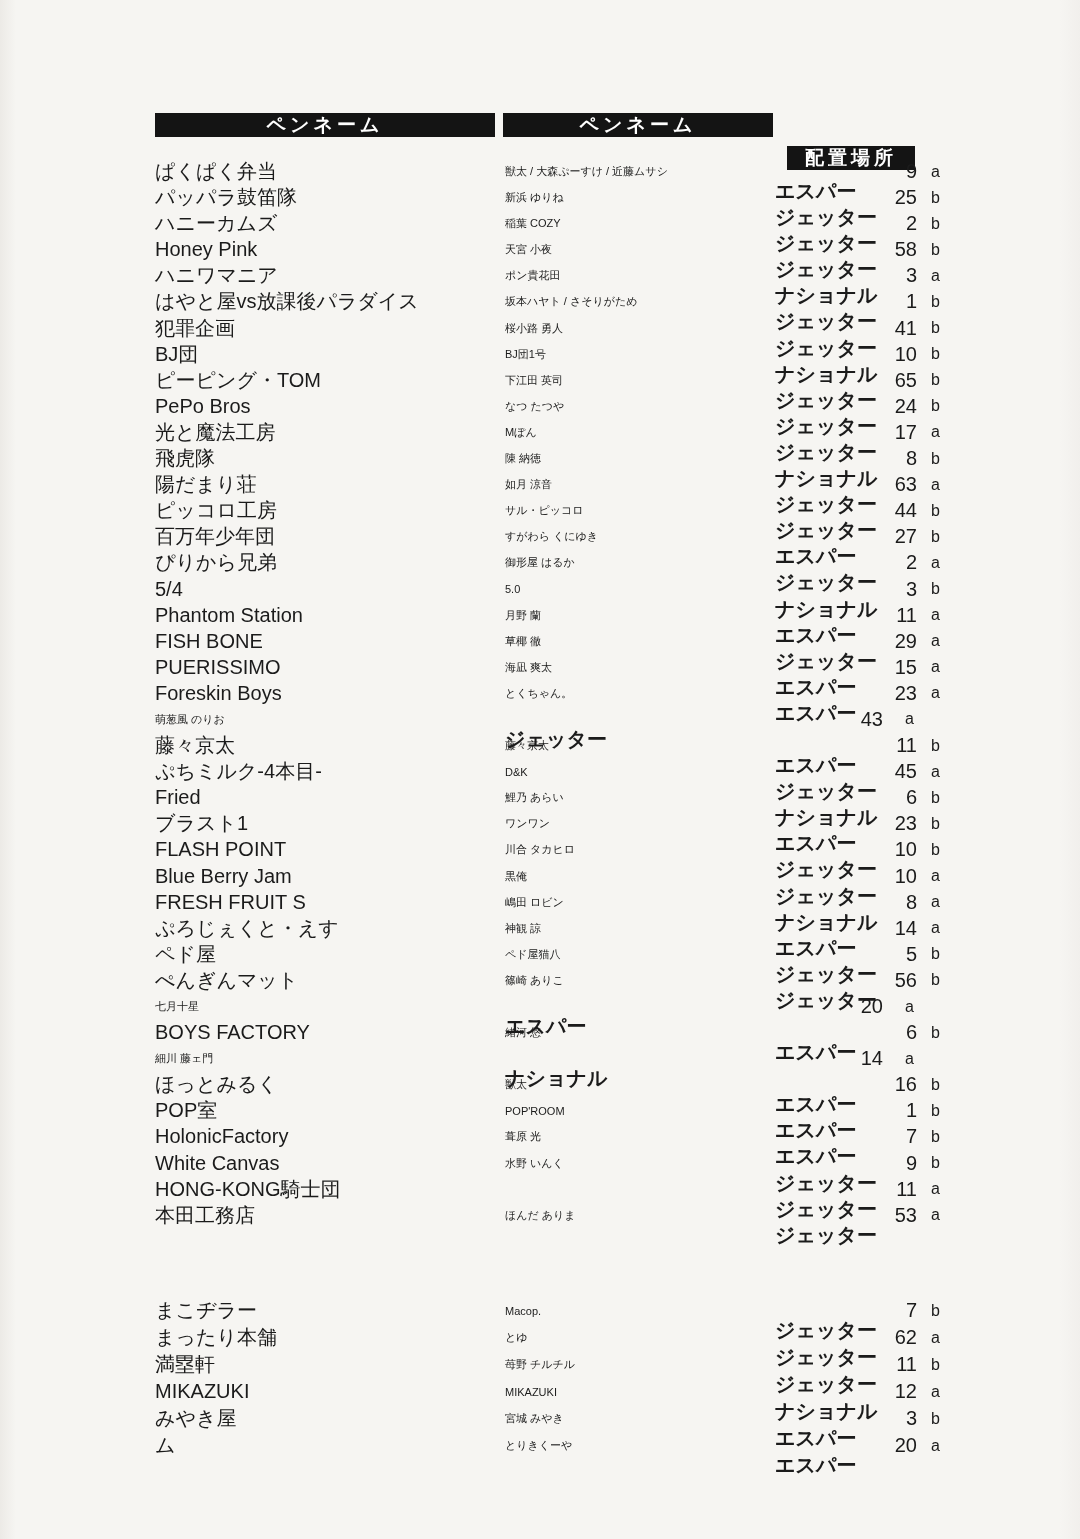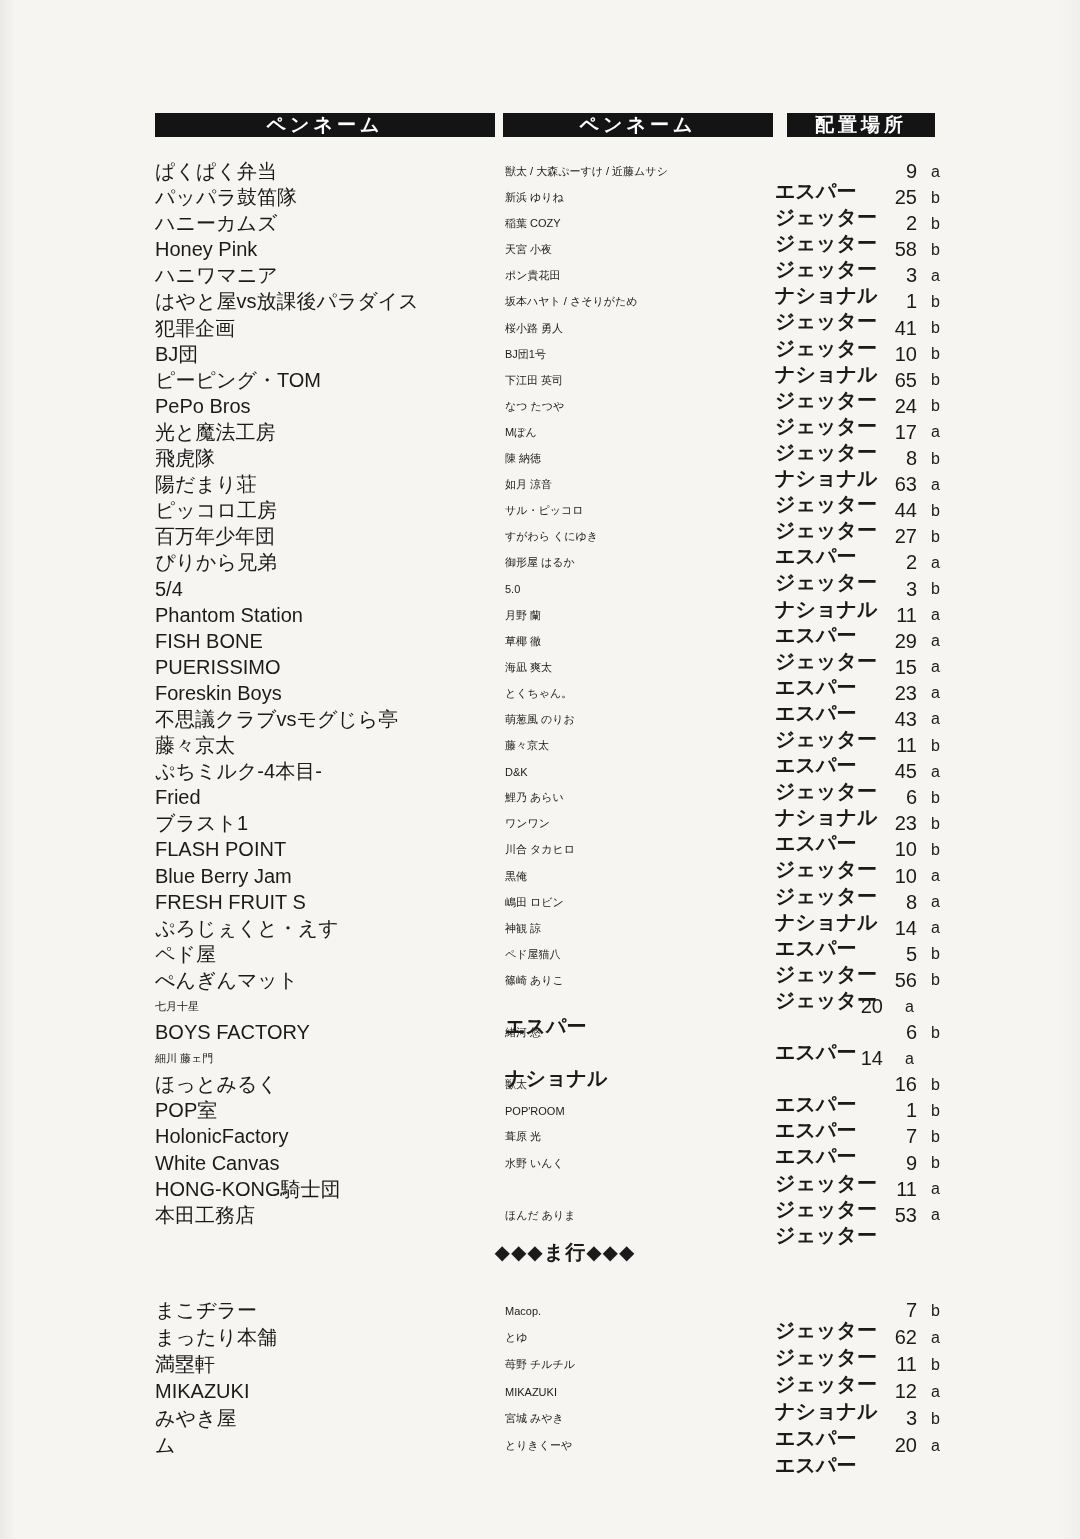--- a/index.html
+++ b/index.html
@@ -17,21 +17,21 @@
   }
   
   .hbar{
     position:absolute;top:113px;height:24px;
     background:#141414;color:#fff;
     display:flex;align-items:center;justify-content:center;
     font-size:19px;font-weight:bold;letter-spacing:4px;
   }
   .hbar.circle{left:155px;width:340px;}
   .hbar.pen{left:503px;width:270px;}
-  .hbar.place{left:787px;width:148px;}
+  .hbar.place{left:787px;width:128px;margin-top:33px;}
   
   .rows{position:absolute;left:155px;width:788px;}
   .rows.main{top:138px;}
   .rows.ma{top:1277px;}
   .row{
     display:grid;
     grid-template-columns:350px 270px 108px 34px 26px;
     align-items:center;
     height:26.1px;
   }
@@ -204,21 +204,20 @@
         <span class="c-letter">a</span>
       </div>
       <div class="row">
         <span class="c-circle">Foreskin Boys</span>
         <span class="c-pen">とくちゃん。</span>
         <span class="c-block">エスパー</span>
         <span class="c-num">23</span>
         <span class="c-letter">a</span>
       </div>
       <div class="row">
-        <span class="c-circle">不思議クラブvsモグじら亭</span>
         <span class="c-pen">萌葱風 のりお</span>
         <span class="c-block">ジェッター</span>
         <span class="c-num">43</span>
         <span class="c-letter">a</span>
       </div>
       <div class="row">
         <span class="c-circle">藤々京太</span>
         <span class="c-pen">藤々京太</span>
         <span class="c-block">エスパー</span>
         <span class="c-num">11</span>
@@ -343,21 +342,20 @@
       </div>
       <div class="row">
         <span class="c-circle">本田工務店</span>
         <span class="c-pen">ほんだ ありま</span>
         <span class="c-block">ジェッター</span>
         <span class="c-num">53</span>
         <span class="c-letter">a</span>
       </div>
     </div>
 
-  <div class="section-divider">◆◆◆ま行◆◆◆</div>
 
   <div class="rows ma" id="rows-ma">
       <div class="row">
         <span class="c-circle">まこヂラー</span>
         <span class="c-pen">Macop.</span>
         <span class="c-block">ジェッター</span>
         <span class="c-num">7</span>
         <span class="c-letter">b</span>
       </div>
       <div class="row">

